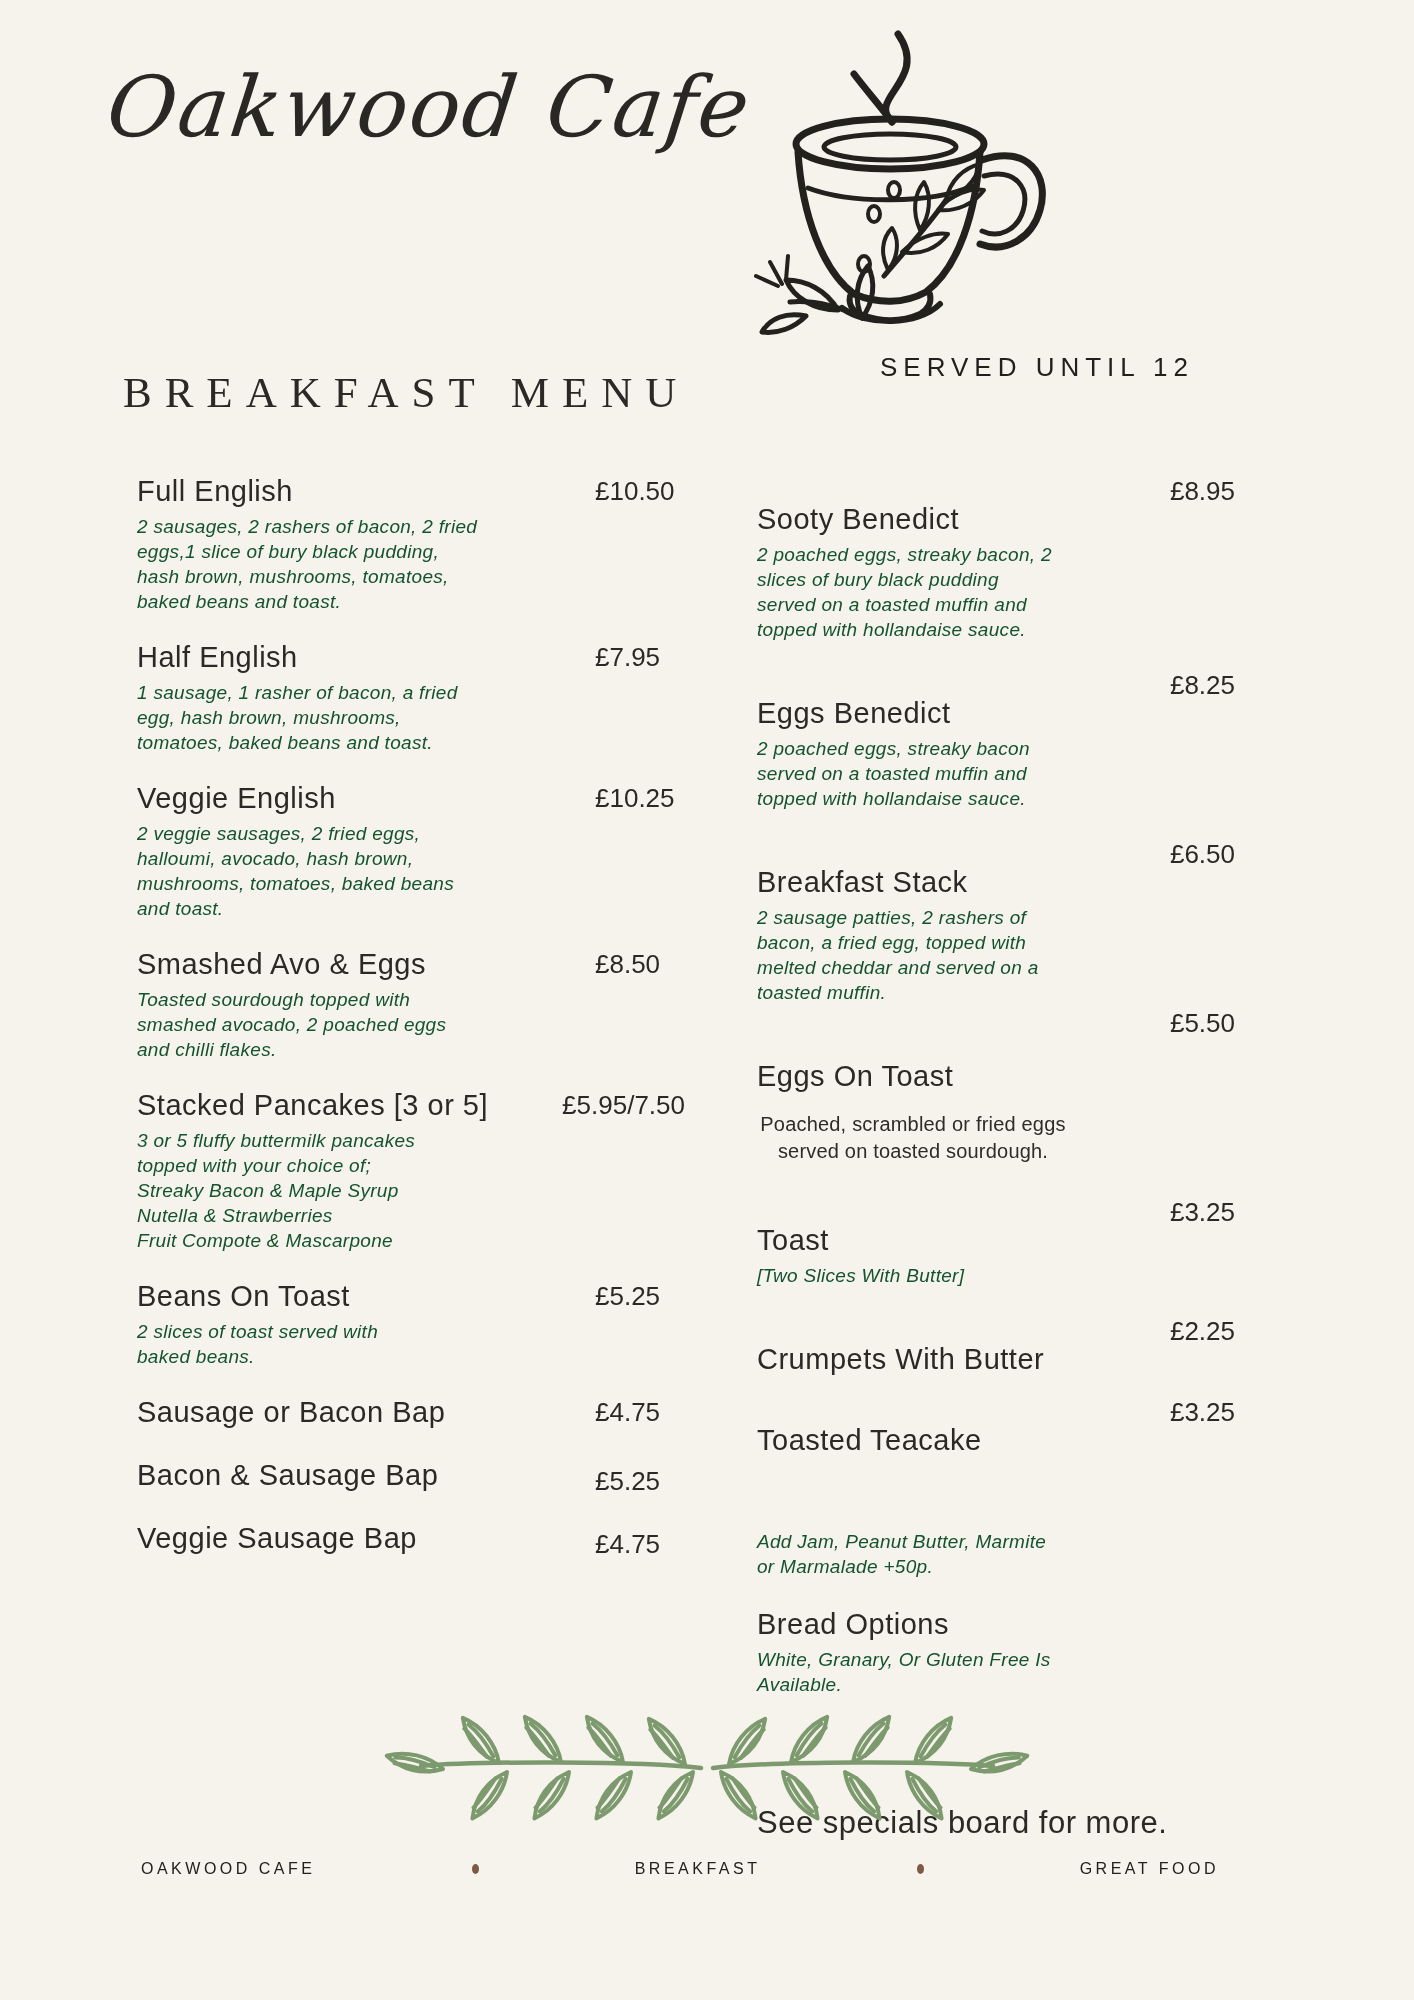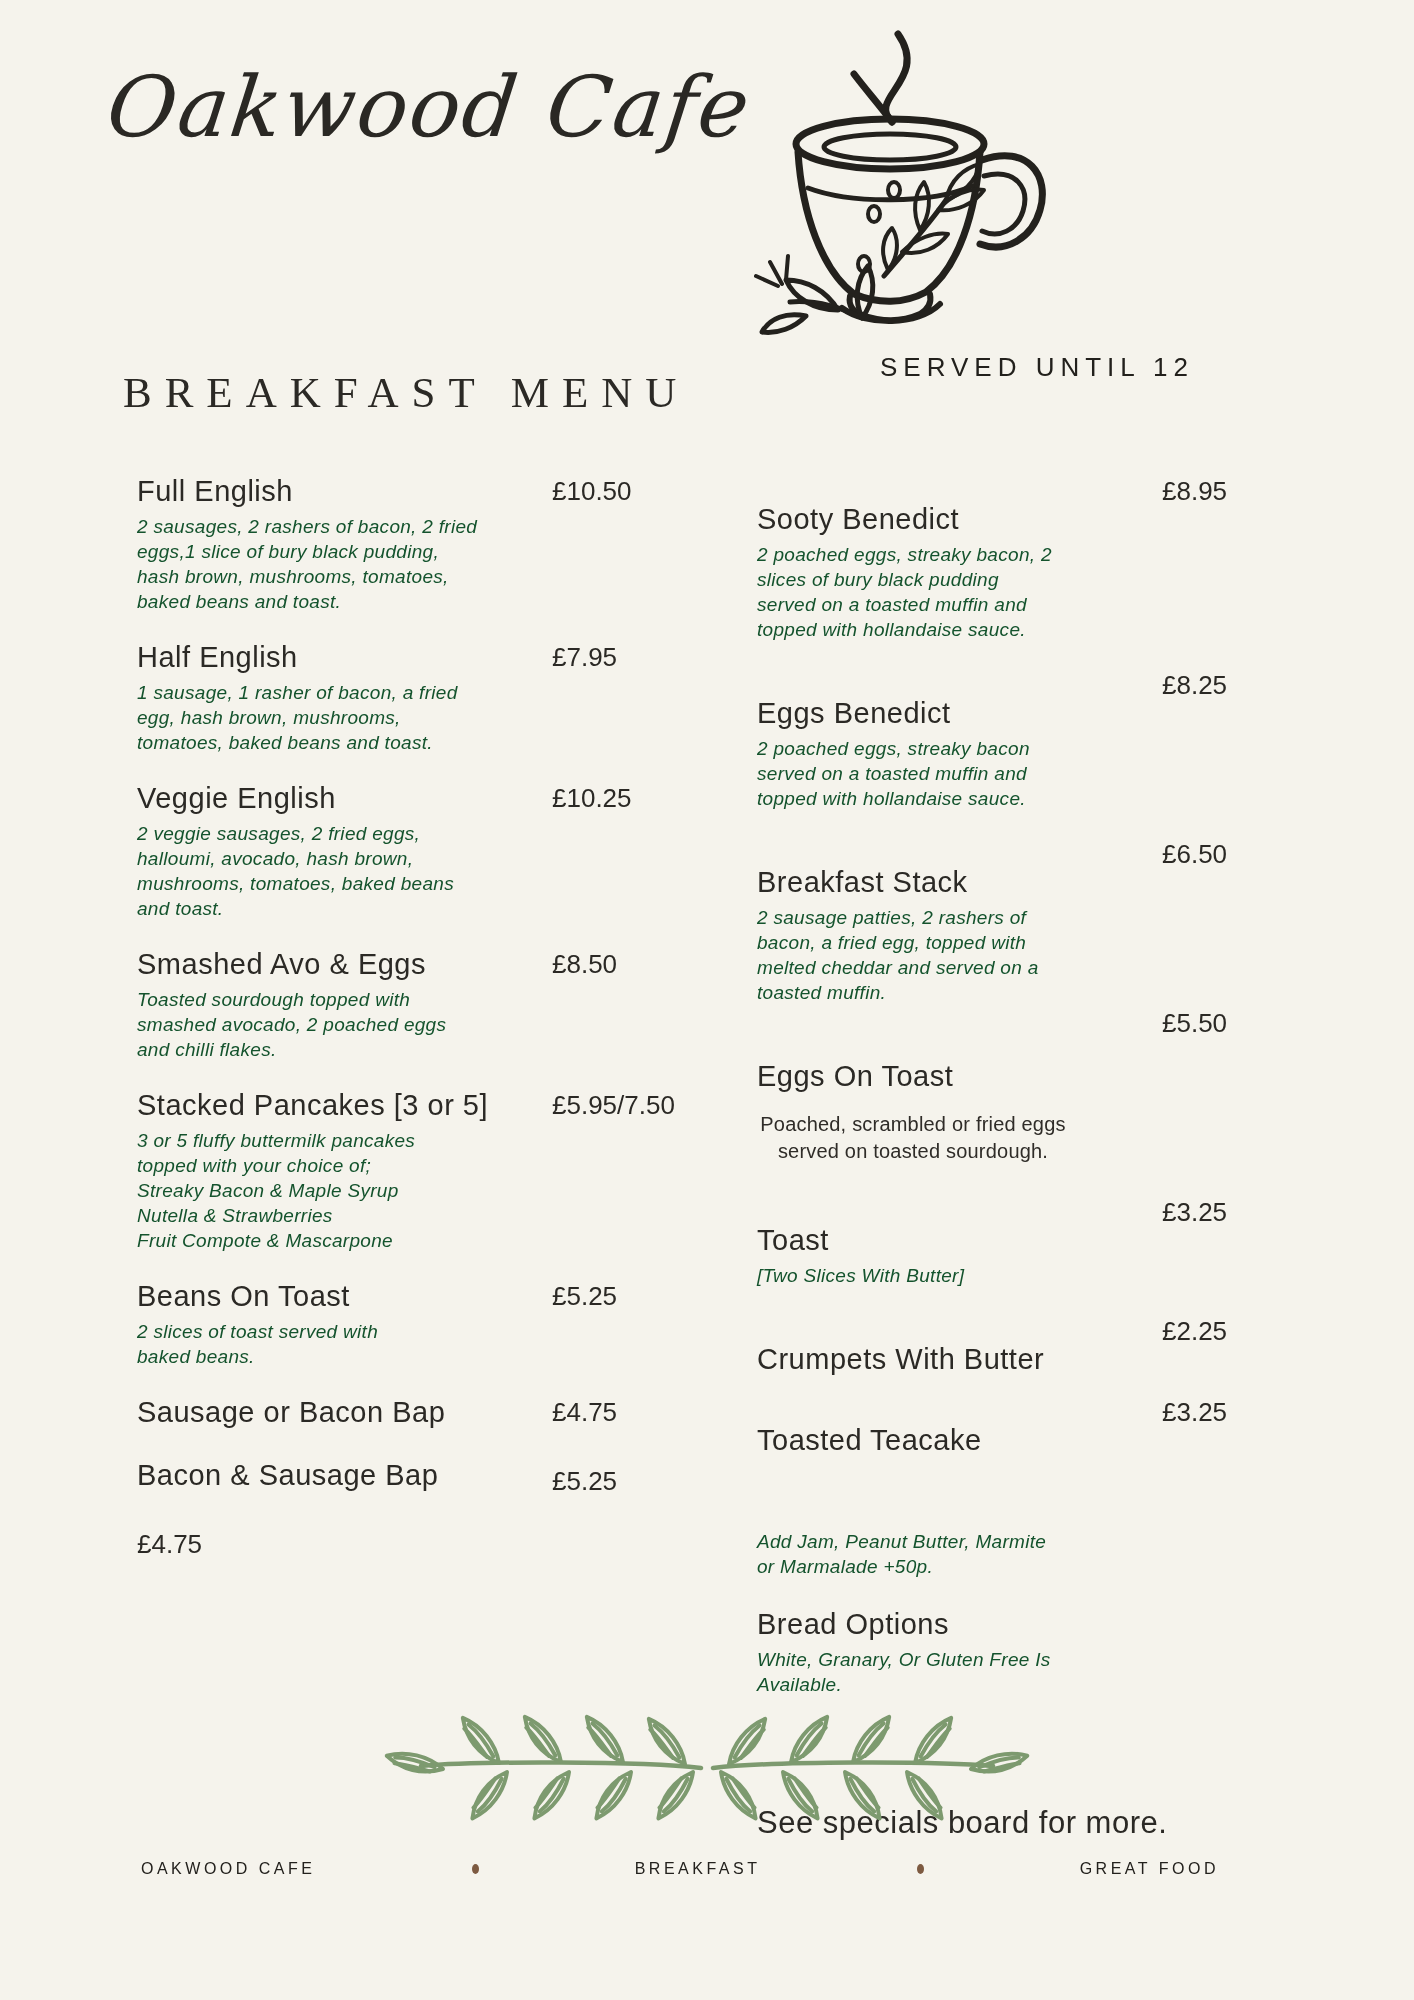--- a/index.html
+++ b/index.html
@@ -56,21 +56,21 @@
   .item { margin-bottom: 26px; }
   .row { display: flex; align-items: flex-start; }
   .name {
     font-size: 29px;
     line-height: 34px;
     letter-spacing: 0.5px;
     color: #2b2925;
   }
   .col-left  .name { width: 415px; }
   .col-right .name { width: 405px; margin-top: 28px; }
-  .price { font-size: 26px; line-height: 34px; white-space: nowrap; color: #2b2925; }
+  .price { font-size: 26px; line-height: 34px; white-space: nowrap; color: #2b2925; margin-left: 43px; }
   .price.raised { position: relative; top: -25px; }
   .price.low { position: relative; top: 6px; }
   .desc { margin-top: 6px; }
   .desc-line {
     font-style: italic;
     font-size: 19px;
     line-height: 25px;
     letter-spacing: 0.3px;
     color: #14532d;
   }
@@ -232,20 +232,21 @@
 
     <div class="item bap">
       <div class="row">
         <div class="name">Bacon &amp; Sausage Bap</div>
         <div class="price low">£5.25</div>
       </div>
     </div>
 
     <div class="item bap">
       <div class="row">
+        <div class="name">Veggie Sausage Bap</div>
         <div class="price low">£4.75</div>
       </div>
     </div>
 
   </div>
 
   <div class="col col-right">
 
     <div class="item">
       <div class="row">

